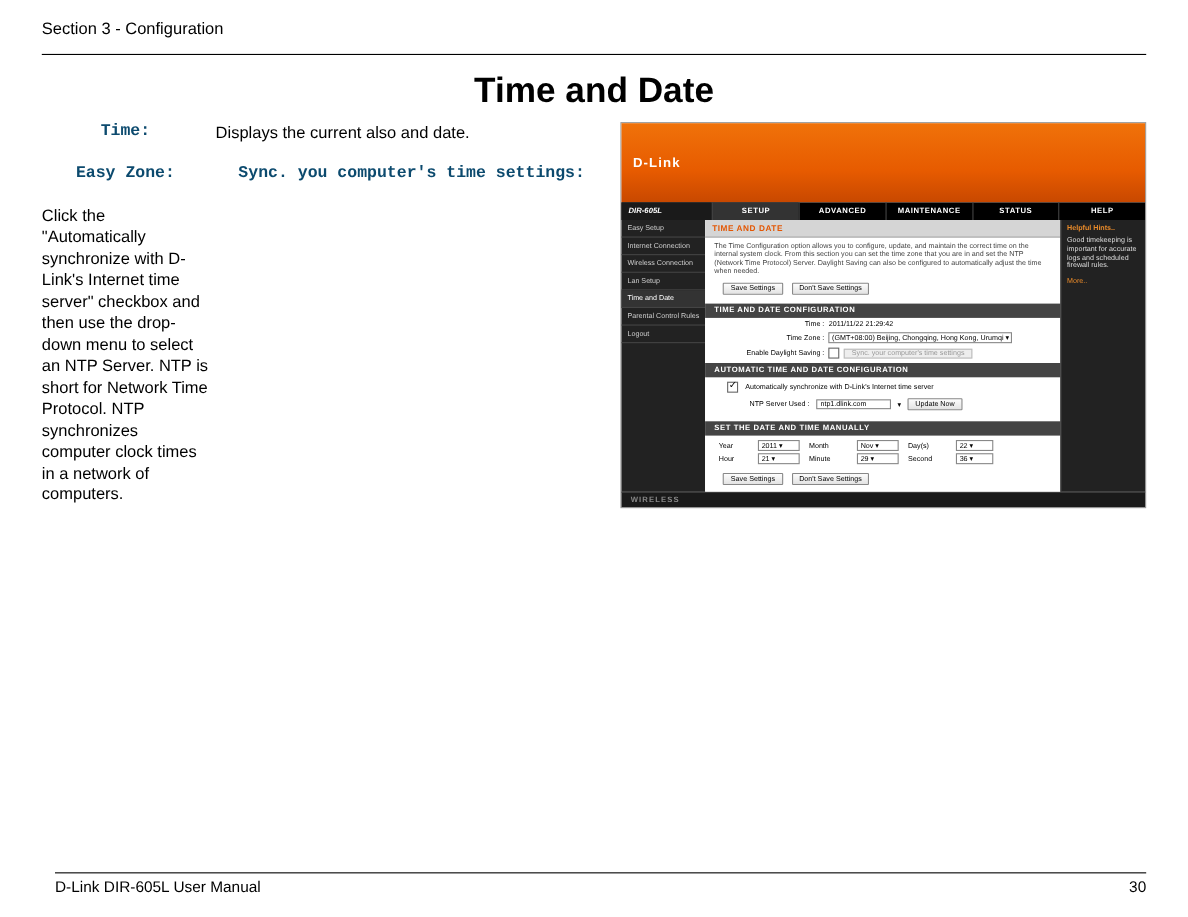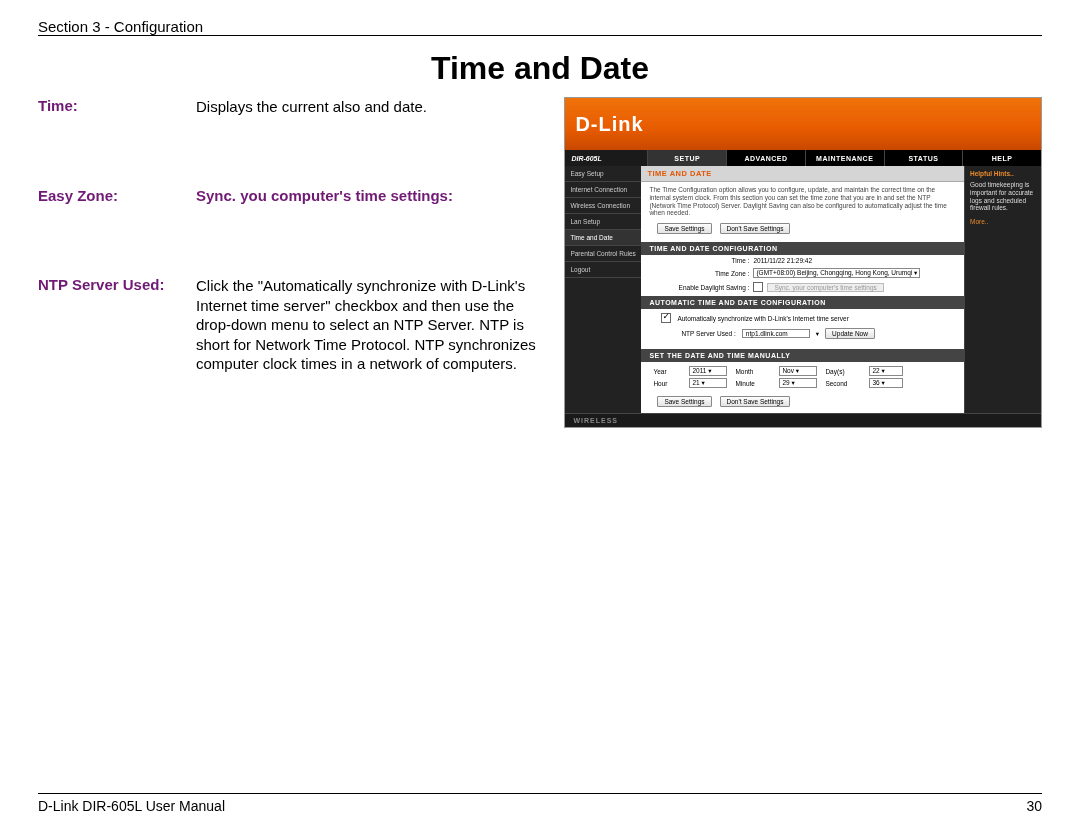--- a/index.html
+++ b/index.html
@@ -11,21 +11,21 @@
     height: 834px;
     background: #fff;
     position: relative;
   }
   .page {
     padding: 18px 38px 0 38px;
     box-sizing: border-box;
   }
   .section-header {
     font-size: 15px;
-    padding-bottom: 0;
+    padding-bottom: 14px;
     border-bottom: 1px solid #000;
   }
   h1.title {
     text-align: center;
     font-size: 32px;
     font-weight: 700;
     margin: 14px 0 10px 0;
   }
   .intro {
     font-size: 17px;
@@ -37,47 +37,48 @@
   }
   .defs {
     width: 530px;
     font-size: 15px;
     display: grid;
     grid-template-columns: 152px 1fr;
     row-gap: 16px;
     column-gap: 6px;
   }
   .defs .label {
-    text-align: left;
-    color: #701a75;
+    text-align: center;
+    color: #0c4a6e;
     font-weight: 600;
     line-height: 1.25;
+    font-family: Liberation Mono, monospace;
   }
   .defs .val {
     line-height: 1.3;
   }
 
   
   .shot {
     width: 490px;
     border: 1px solid #999;
     font-family: Verdana, Arial, sans-serif;
     font-size: 8px;
     color: #000;
     background: #fff;
   }
   .brand {
     background: linear-gradient(#f0720a, #e75b00 60%, #c84800);
     height: 36px;
     display: flex;
     align-items: center;
-    padding: 8px 10px;
+    padding: 18px 10px;
     color: #fff;
     font-family: Arial, sans-serif;
-    font-size: 20px;
+    font-size: 12px;
     font-weight: 700;
     letter-spacing: 1px;
   }
   .topnav {
     display: flex;
     background: #000;
     height: 16px;
     color: #fff;
     font-size: 7px;
   }
@@ -143,21 +144,21 @@
   .rightcol{
     width:76px;background:#222;color:#ddd;font-size:6.5px;
     border-left:1px solid #444;
   }
   .rightcol .hdr{ color:#e88a2a; font-weight:700; padding:4px 5px;}
   .rightcol .txt{ padding:0 5px 4px 5px; line-height:1.2;}
   .rightcol .more{ color:#e88a2a; padding:2px 5px;}
   .wireless-bar{ background:#1a1a1a; color:#888; font-size:7px; font-weight:700; letter-spacing:1px; padding:3px 8px; border-top:1px solid #444;}
   
   .footer{
-    position:absolute; left:38px; right:38px; bottom:20px;
+    position:absolute; left:50px; right:38px; bottom:20px;
     border-top:1px solid #000; padding-top:4px;
     display:flex; justify-content:space-between; font-size:14px;
   }
 </style>
 </head>
 <body>
 
 <div class="page">
   <div class="section-header">Section 3 - Configuration</div>
 
@@ -168,21 +169,20 @@
 
     <div class="defs">
       <div class="label">Time:</div>
       <div class="val">Displays the current also and date.</div>
 
       <div class="label">Easy Zone:</div>
 
 
       <div class="label">Sync. you computer's time settings:</div>
 
-      <div class="label">NTP Server Used:</div>
       <div class="val">Click the "Automatically synchronize with D-Link's Internet time server" checkbox and then use the drop-down menu to select an NTP Server. NTP is short for Network Time Protocol. NTP synchronizes computer clock times in a network of computers.</div>
 
     </div>
 
     <div class="shot">
       <div class="brand">D-Link</div>
       <div class="topnav">
         <div class="model">DIR-605L</div>
         <div class="tab active">SETUP</div>
         <div class="tab">ADVANCED</div>

